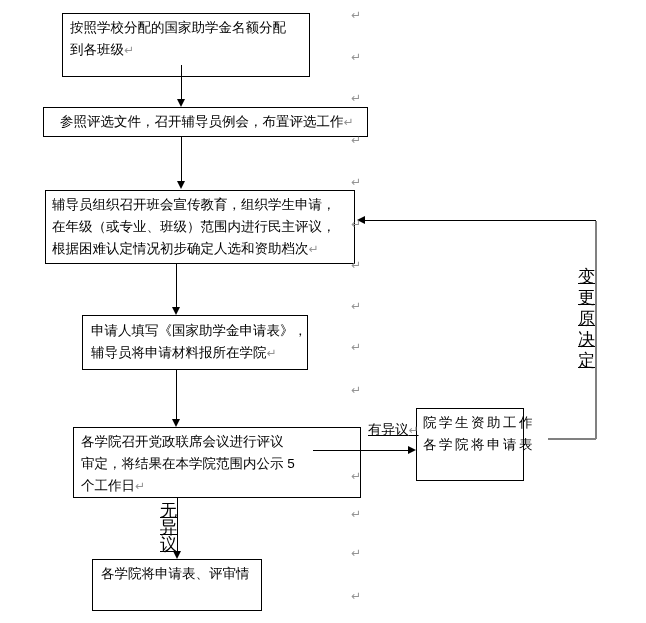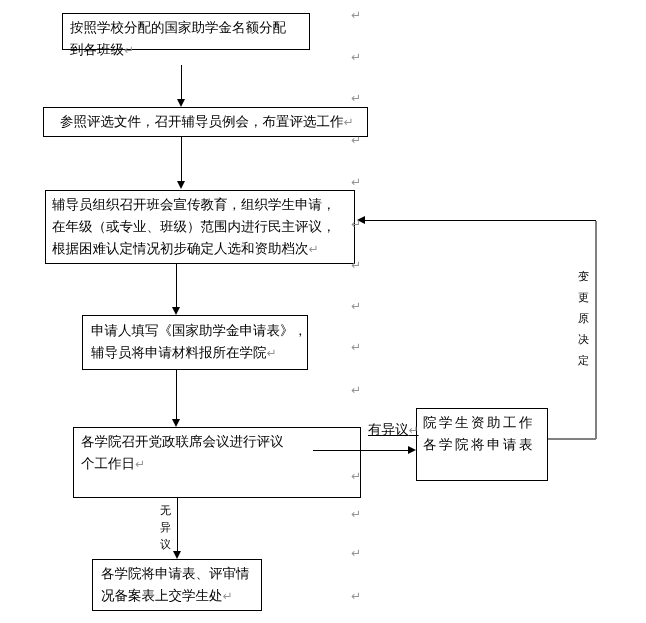--- a/index.html
+++ b/index.html
@@ -5,27 +5,27 @@
   html,body{margin:0;padding:0;background:#ffffff;}
   .canvas{
     position:relative;width:646px;height:623px;background:#ffffff;overflow:hidden;
     font-family:"Liberation Sans",sans-serif;color:#000;
   }
   
   .box{
     position:absolute;box-sizing:border-box;border:1.5px solid #000;background:#fff;
     font-size:13.5px;line-height:22px;white-space:nowrap;
   }
-  .b1{left:62px;top:13px;width:248px;height:37px;padding:3px 0 0 7px;}
+  .b1{left:62px;top:13px;width:248px;height:64px;padding:3px 0 0 7px;}
   .b2{left:43px;top:107px;width:325px;height:30px;padding:0 0 0 16px;line-height:27px;}
   .b3{left:45px;top:190px;width:310px;height:74px;padding:3px 0 0 6px;}
   .b4{left:82px;top:315px;width:226px;height:55px;padding:4px 0 16px 8px;}
   .b5{left:73px;top:427px;width:288px;height:71px;padding:3px 0 4px 7px;}
   .b6{left:92px;top:559px;width:170px;height:52px;padding:3px 16px 0 8px;}
-  .bside{left:416px;top:408px;width:132px;height:73px;padding:3px 0 0 6px;letter-spacing:2.5px;}
+  .bside{left:416px;top:408px;width:108px;height:73px;padding:3px 0 0 6px;letter-spacing:2.5px;}
   .tline{white-space:nowrap;}
   
   .vline,.hline{position:absolute;background:#000;}
   .vline{width:1px;}
   .hline{height:1px;}
   .a1l{left:181px;top:65px;height:34px;}
   .a2l{left:181px;top:137px;height:44px;}
   .a3l{left:176px;top:264px;height:43px;}
   .a4l{left:176px;top:370px;height:49px;}
   .a5l{left:177px;top:498px;height:53px;}
@@ -43,21 +43,21 @@
   .a5h{left:173px;top:551px;}
   .hbackh{left:357px;top:216px;}
   .hobjh{left:408px;top:446px;}
   
   .conn{position:absolute;background:#808080;}
   .connh{left:548px;top:438px;width:48px;height:2px;}
   .connv{left:595px;top:221px;width:2px;height:218px;}
   
   .lbl{position:absolute;font-size:13.5px;white-space:nowrap;}
   .lbl-objection{left:368px;top:421px;text-decoration:underline;}
-  .vtext{position:absolute;font-size:11px;width:16px;word-break:break-all;white-space:normal;}
+  .vtext{position:absolute;font-size:17px;width:16px;word-break:break-all;white-space:normal;text-decoration:underline;}
   .lbl-noobjection{left:160px;top:502px;line-height:17px;}
   .lbl-change{left:578px;top:266px;line-height:21px;}
   
   .pilcrow{color:#949494;font-size:12px;font-family:"DejaVu Sans",sans-serif;letter-spacing:0;}
   .colmark{position:absolute;line-height:16px;}
 </style>
 </head>
 <body>
 
 <div class="canvas">
@@ -73,25 +73,25 @@
       <div class="tline">辅导员组织召开班会宣传教育，组织学生申请，</div>
       <div class="tline">在年级（或专业、班级）范围内进行民主评议，</div>
       <div class="tline">根据困难认定情况初步确定人选和资助档次<span class="pilcrow">↵</span></div>
     </div>
   <div class="box b4">
       <div class="tline">申请人填写《国家助学金申请表》，</div>
       <div class="tline">辅导员将申请材料报所在学院<span class="pilcrow">↵</span></div>
     </div>
   <div class="box b5">
       <div class="tline">各学院召开党政联席会议进行评议</div>
+      <div class="tline">审定，将结果在本学院范围内公示 5</div>
       <div class="tline">个工作日<span class="pilcrow">↵</span></div>
     </div>
   <div class="box b6">
       <div class="tline">各学院将申请表、评审情</div>
-      <div class="tline">况备案表上交学生处<span class="pilcrow">↵</span></div>
     </div>
   <div class="box bside">
       <div class="tline">院学生资助工作</div>
       <div class="tline">各学院将申请表</div>
     </div>
 
   <div class="vline a1l"></div>
   <div class="head head-down a1h"></div>
   <div class="vline a2l"></div>
   <div class="head head-down a2h"></div>

